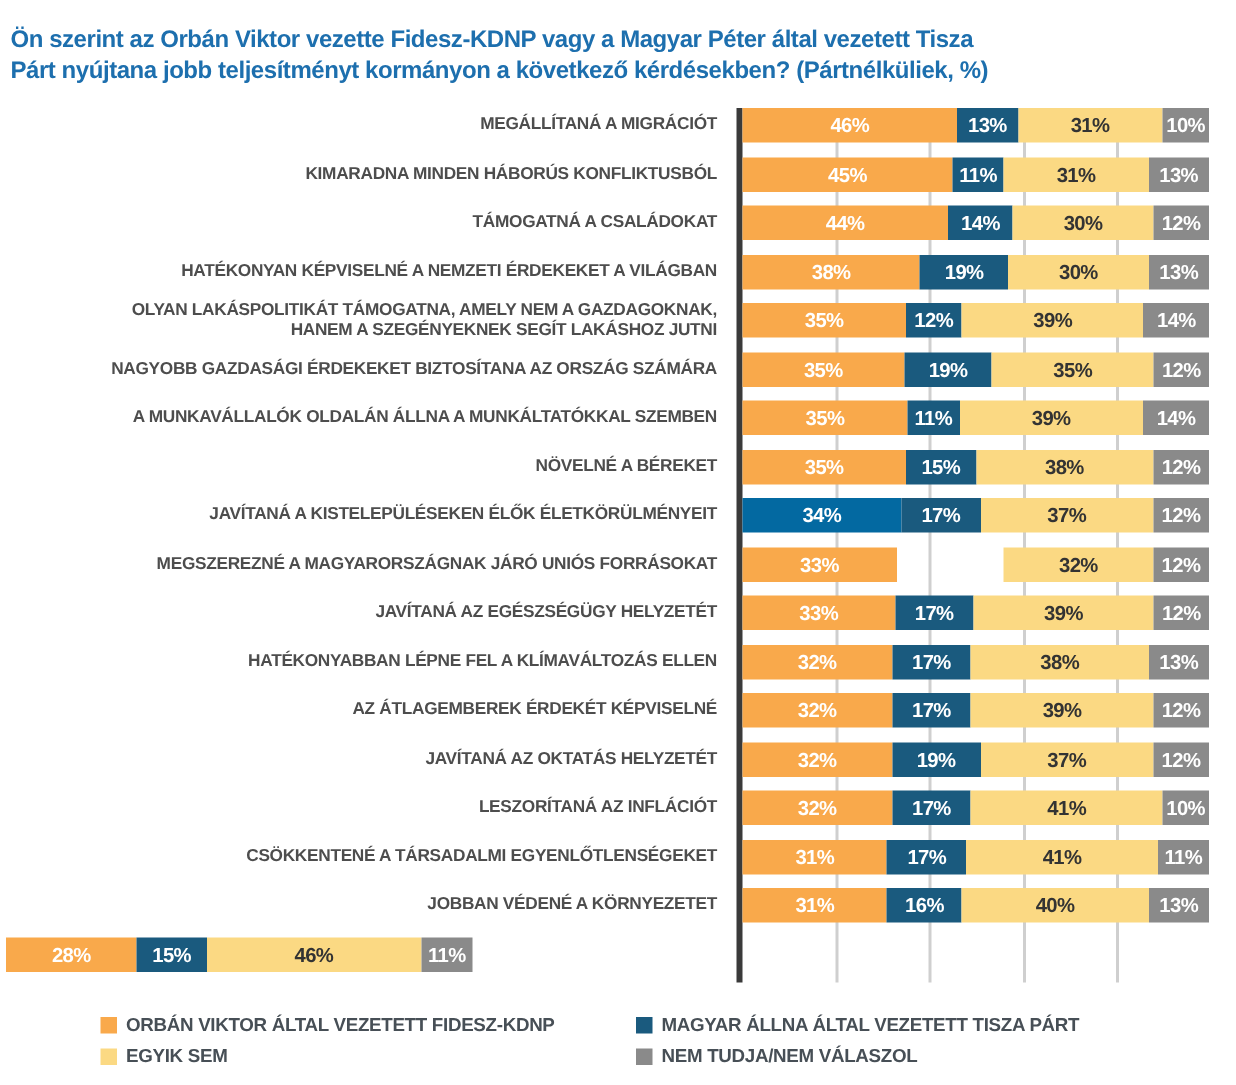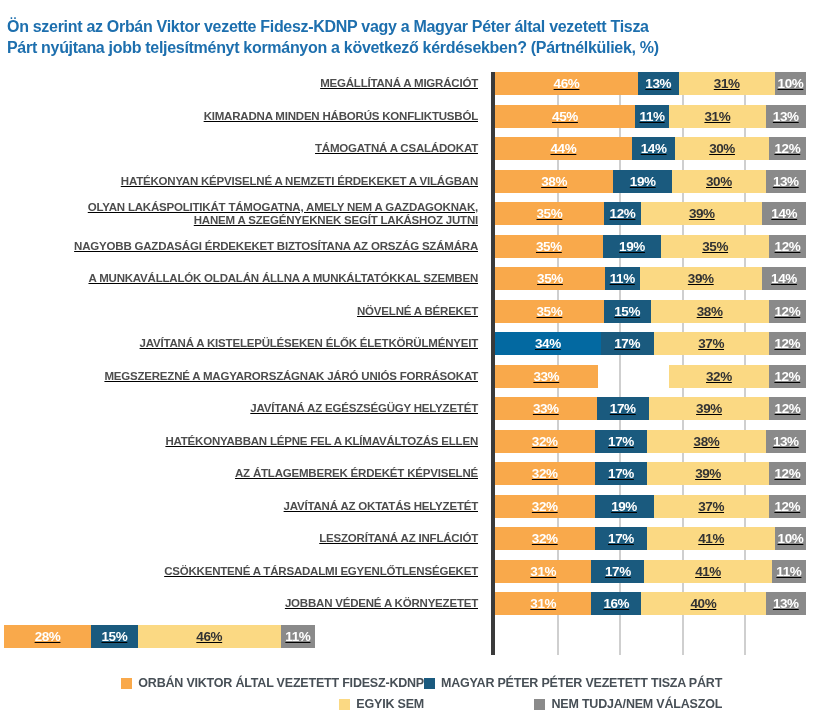--- a/index.html
+++ b/index.html
@@ -6,21 +6,21 @@
   body { width:824px; height:723px; font-family:"Liberation Sans", sans-serif; }
   .page { position:relative; width:824px; height:723px; overflow:hidden; background:#ffffff; }
 
   .title {
     position:absolute; top:5px; left:7px; width:812px;
     font-size:16px; font-weight:bold; color:#1D6FAE;
     line-height:21px; letter-spacing:-0.3px;
   }
   .title span { display:block; }
 
-  .rows { position:absolute; top:72px; left:0; width:824px;text-decoration:underline; }
+  .rows { position:absolute; top:72px; left:0; width:824px; }
 
   .plot-bg {
     position:absolute; left:491px; top:0; height:583px; width:315px;
     border-left:4px solid #3A3A3A; box-sizing:border-box; z-index:0;
   }
   .gridline { position:absolute; top:0; bottom:0; width:2px; background:#CFCFCF; }
 
   .row { position:relative; z-index:1; display:flex; height:23px; margin-bottom:9.5px; }
   .row-label {
     width:491px; padding-right:13px; box-sizing:border-box;
@@ -31,21 +31,21 @@
   .bar { margin-left:4px; width:311px; display:flex; }
   .seg {
     display:flex; align-items:center; justify-content:center;
     font-weight:bold; font-size:13.5px; letter-spacing:-0.4px; overflow:hidden;
   }
 
   .legend {
     position:absolute; left:67px; top:676px;
     display:grid; grid-template-columns:357px auto; row-gap:7px;
   }
-  .legend-item { display:flex; align-items:center; font-weight:bold; font-size:12.5px; color:#474F56; letter-spacing:-0.2px;justify-content:flex-end; }
+  .legend-item { display:flex; align-items:center; font-weight:bold; font-size:12.5px; color:#474F56; letter-spacing:-0.2px; }
   .swatch { width:11px; height:11px; flex:0 0 11px; margin-right:6px; }
 </style>
 </head>
 <body>
 
 <div class="page">
 
   <h1 class="title">
     <span>Ön szerint az Orbán Viktor vezette Fidesz-KDNP vagy a Magyar Péter által vezetett Tisza</span>
     <span>Párt nyújtana jobb teljesítményt kormányon a következő kérdésekben? (Pártnélküliek, %)</span>
@@ -222,21 +222,21 @@
       </div>
     </div>
 
   <div class="legend" id="legend">
       <div class="legend-item">
         <span class="swatch" style="background: rgb(249, 169, 75);"></span>
         <span>ORBÁN VIKTOR ÁLTAL VEZETETT FIDESZ-KDNP</span>
       </div>
       <div class="legend-item">
         <span class="swatch" style="background: rgb(26, 90, 126);"></span>
-        <span>MAGYAR PÉTER PÉTER VEZETETT TISZA PÁRT</span>
+        <span>MAGYAR ÁLLNA ÁLTAL VEZETETT TISZA PÁRT</span>
       </div>
       <div class="legend-item">
         <span class="swatch" style="background: rgb(251, 217, 131);"></span>
         <span>EGYIK SEM</span>
       </div>
       <div class="legend-item">
         <span class="swatch" style="background: rgb(138, 138, 138);"></span>
         <span>NEM TUDJA/NEM VÁLASZOL</span>
       </div>
     </div>

